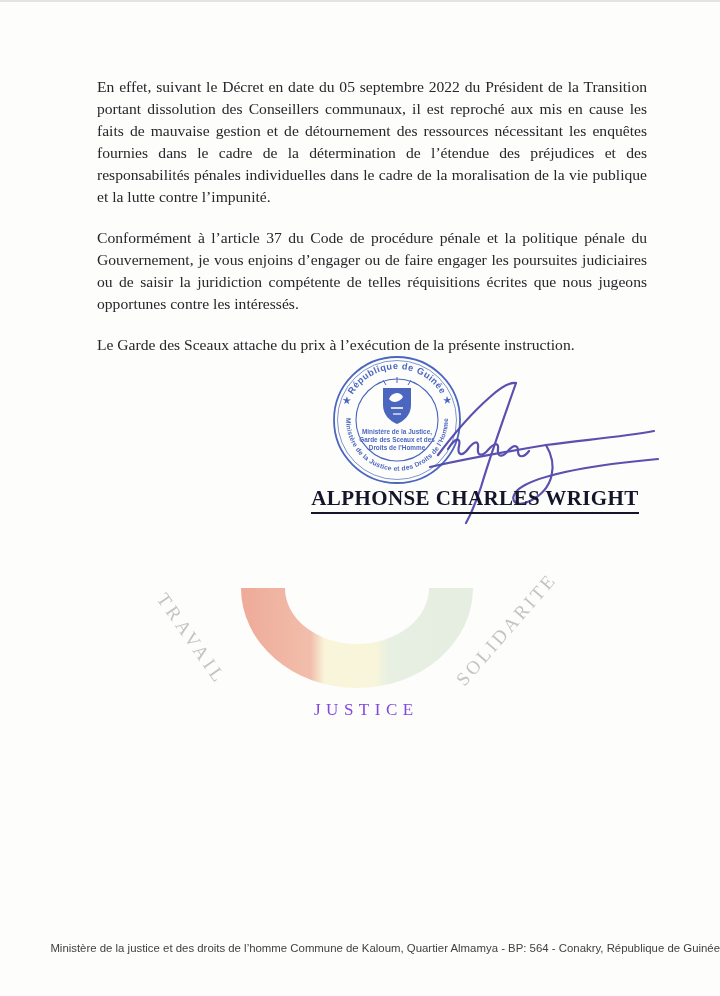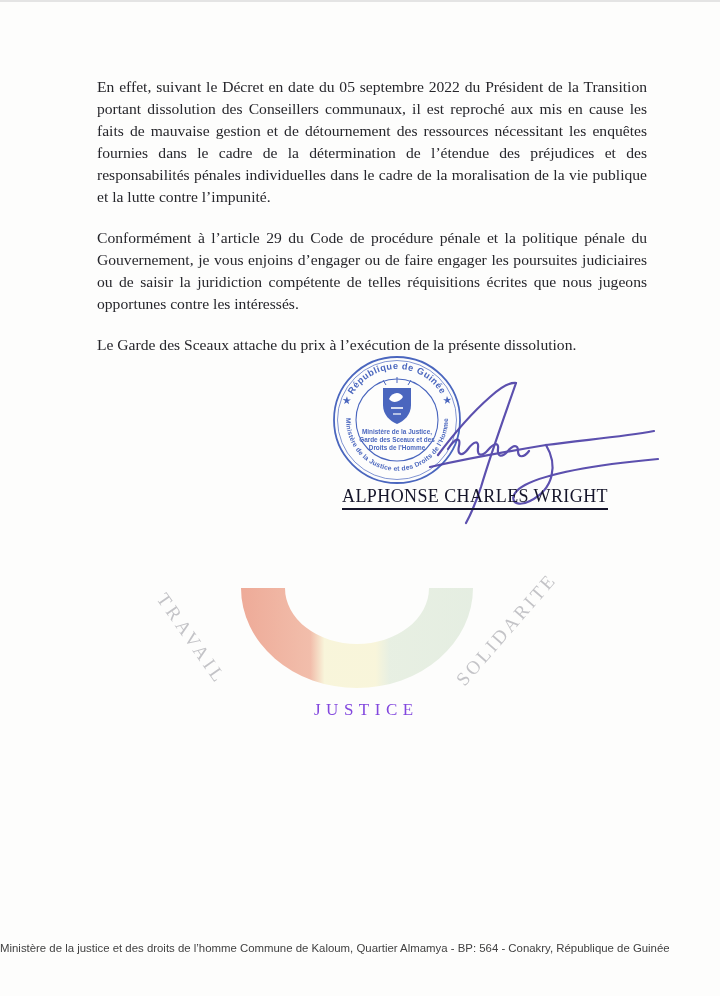--- a/index.html
+++ b/index.html
@@ -39,22 +39,22 @@
     position: absolute;
     left: 320px;
     top: 355px;
   }
   .signer-name {
     position: absolute;
     left: 305px;
     top: 486px;
     width: 340px;
     text-align: center;
-    font-weight: normal;
-    font-size: 18px;
+    font-weight: bold;
+    font-size: 21px;
     letter-spacing: 0.4px;
     color: #15152a;
     white-space: nowrap;
   }
   .signer-name span {
     display: inline-block;
     border-bottom: 2.5px solid #15152a;
     padding-bottom: 1px;
   }
   .watermark-arc {
@@ -91,38 +91,38 @@
     font-size: 17px;
     letter-spacing: 5.5px;
     color: #6d28d9;
     opacity: 0.85;
   }
   .footer {
     position: absolute;
     left: 0;
     right: 0;
     top: 941px;
-    text-align: left;
+    text-align: right;
     font-family: "Liberation Sans", "DejaVu Sans", sans-serif;
     font-size: 11.4px;
     line-height: 15.5px;
     color: #414141;
   }
 </style>
 </head>
 <body>
 
 <div class="page">
 
   <div class="scan-edge-top"></div>
 
   <div class="letter-body">
     <p>En effet, suivant le Décret en date du 05 septembre 2022 du Président de la Transition portant dissolution des Conseillers communaux, il est reproché aux mis en cause les faits de mauvaise gestion et de détournement des ressources nécessitant les enquêtes fournies dans le cadre de la détermination de l’étendue des préjudices et des responsabilités pénales individuelles dans le cadre de la moralisation de la vie publique et la lutte contre l’impunité.</p>
-    <p>Conformément à l’article 29 du Code de procédure pénale et la politique pénale du Gouvernement, je vous enjoins d’engager ou de faire engager les poursuites judiciaires ou de saisir la juridiction compétente de telles réquisitions écrites que nous jugeons opportunes contre les intéressés.</p>
-    <p>Le Garde des Sceaux attache du prix à l’exécution de la présente dissolution.</p>
+    <p>Conformément à l’article 37 du Code de procédure pénale et la politique pénale du Gouvernement, je vous enjoins d’engager ou de faire engager les poursuites judiciaires ou de saisir la juridiction compétente de telles réquisitions écrites que nous jugeons opportunes contre les intéressés.</p>
+    <p>Le Garde des Sceaux attache du prix à l’exécution de la présente instruction.</p>
   </div>
 
   <svg class="seal-sig" width="340" height="175" viewBox="0 0 340 175">
     <defs>
       <path id="arcTop" d="M 26 65 A 51 51 0 0 1 128 65"></path>
       <path id="arcBottom" d="M 29 47.6 A 51 51 0 1 0 125 47.6"></path>
     </defs>
 
     <g opacity="0.88">
       <circle cx="77" cy="65" r="63" fill="none" stroke="#3252b6" stroke-width="1.8"></circle>

